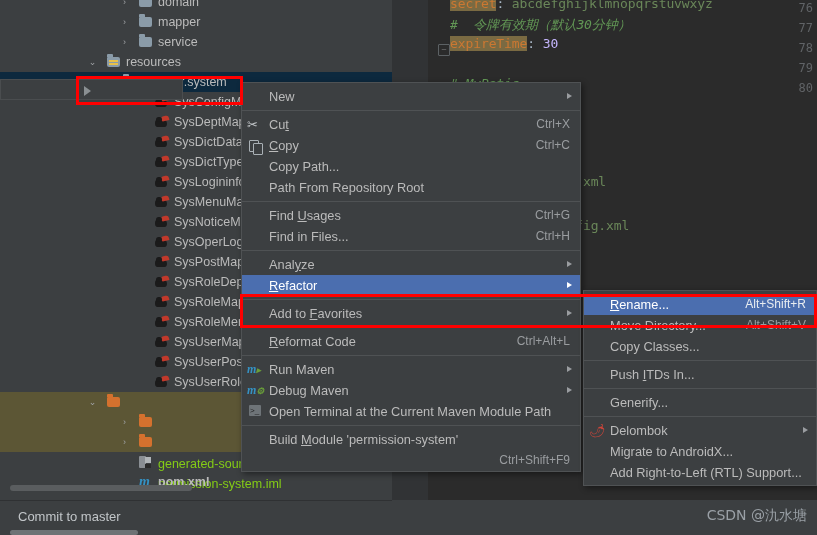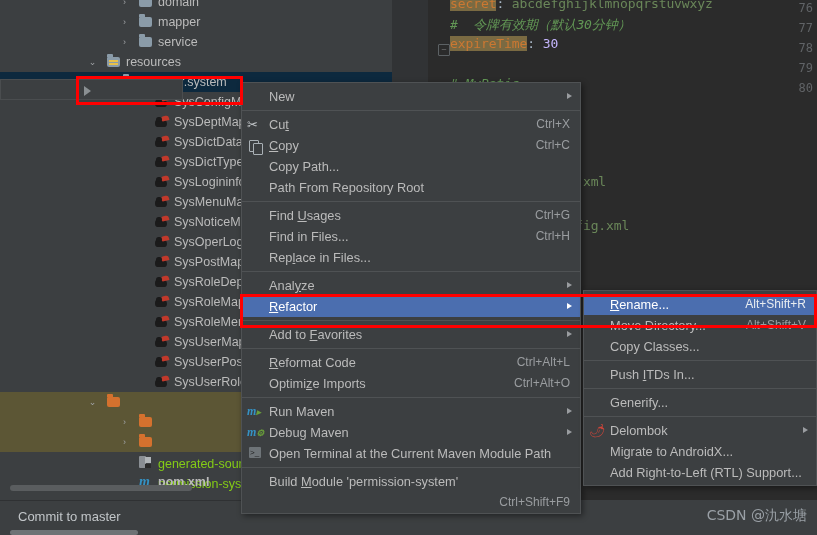--- a/index.html
+++ b/index.html
@@ -468,29 +468,27 @@
       <div class="msep"></div>
       <div class="mi"><span class="micon g-scissors">✂</span><span>Cu<span class="acc">t</span></span><span class="short">Ctrl+X</span></div>
       <div class="mi"><span class="micon">
           <span class="g-copy"></span>
         </span><span><span class="acc">C</span>opy</span><span class="short">Ctrl+C</span></div>
       <div class="mi"><span>Copy Path...</span></div>
       <div class="mi"><span>Path From Repository Root</span></div>
       <div class="msep"></div>
       <div class="mi"><span>Find <span class="acc">U</span>sages</span><span class="short">Ctrl+G</span></div>
       <div class="mi"><span>Find in Files...</span><span class="short">Ctrl+H</span></div>
-      <div class="mi"><span>Rep<span class="acc">l</span>ace in Files...</span></div>
       <div class="msep"></div>
       <div class="mi"><span>Anal<span class="acc">y</span>ze</span><span class="arrow"></span></div>
       <div class="mi hl"><span><span class="acc">R</span>efactor</span><span class="arrow"></span></div>
       <div class="msep"></div>
       <div class="mi"><span>Add to <span class="acc">F</span>avorites</span><span class="arrow"></span></div>
       <div class="msep"></div>
       <div class="mi"><span><span class="acc">R</span>eformat Code</span><span class="short">Ctrl+Alt+L</span></div>
-      <div class="mi"><span>Optimi<span class="acc">z</span>e Imports</span><span class="short">Ctrl+Alt+O</span></div>
       <div class="msep"></div>
       <div class="mi"><span class="micon g-maven">m<span class="sub">▸</span></span><span>Run Maven</span><span class="arrow"></span></div>
       <div class="mi"><span class="micon g-maven">m<span class="sub">⚙</span></span><span>Debug Maven</span><span class="arrow"></span></div>
       <div class="mi"><span class="micon">
           <span class="g-term">&gt;_</span>
         </span><span>Open Terminal at the Current Maven Module Path</span></div>
       <div class="msep"></div>
       <div class="mi"><span>Build <span class="acc">M</span>odule 'permission-system'</span></div>
       <div class="mi">
         <span class="short">Ctrl+Shift+F9</span>

